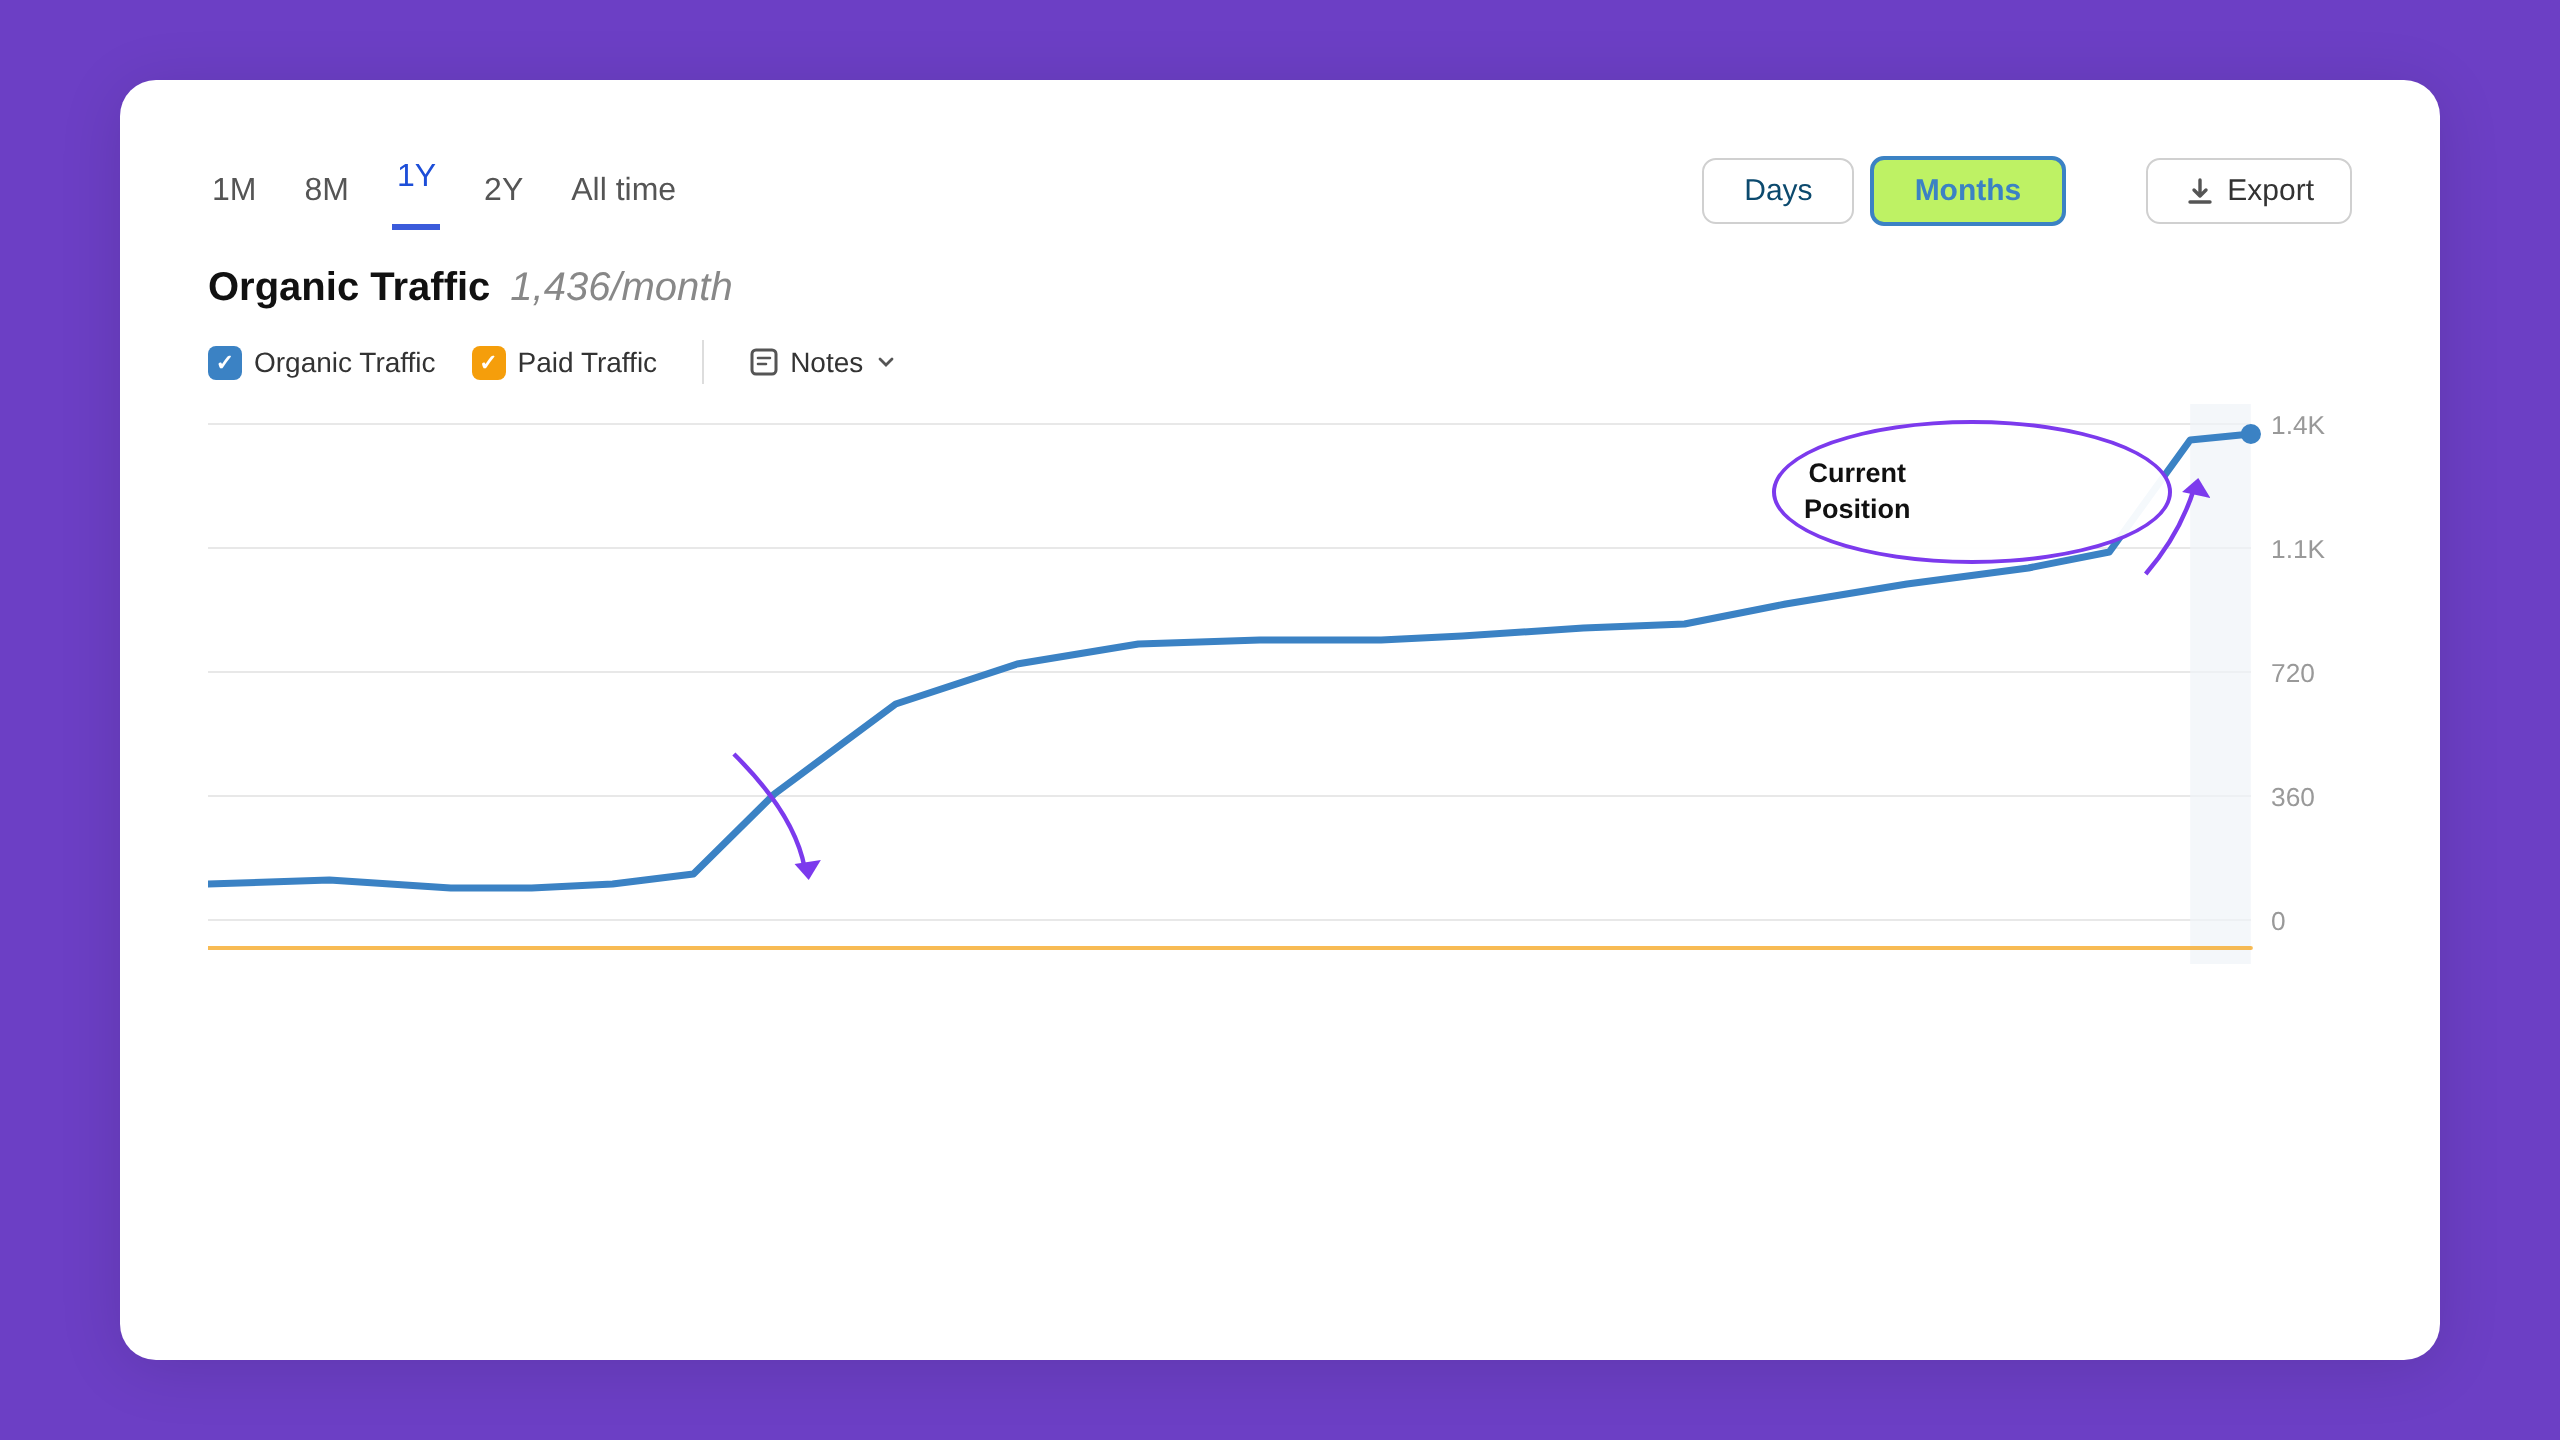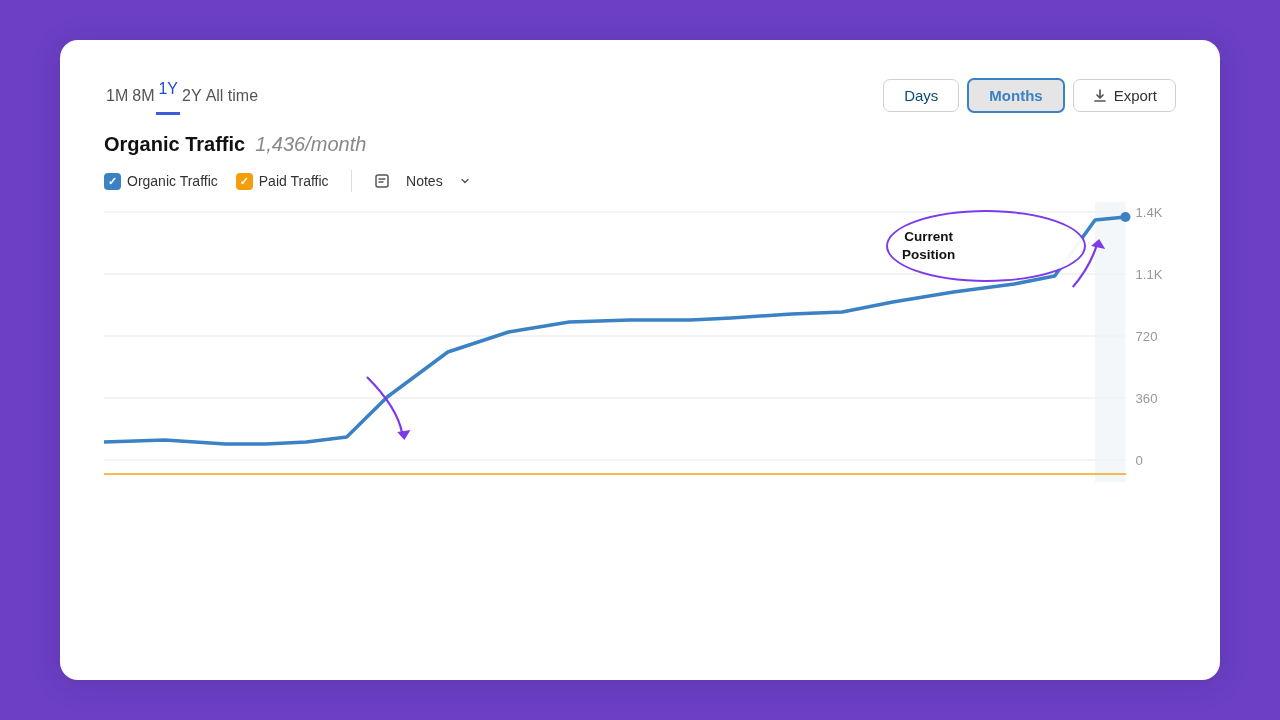--- a/index.html
+++ b/index.html
@@ -22,20 +22,21 @@
       box-shadow: 0 4px 32px rgba(0,0,0,0.12);
     }
     .top-bar {
       display: flex;
       align-items: center;
       justify-content: space-between;
       margin-bottom: 18px;
     }
     .time-filters {
       display: flex;
+      gap: 20px;
       align-items: center;
     }
     .time-btn {
       font-size: 16px;
       color: #555;
       cursor: pointer;
       background: none;
       border: none;
       padding: 4px 2px;
       font-weight: 500;
@@ -57,35 +58,36 @@
       border: 1.5px solid #d0d0d0;
       border-radius: 7px;
       background: #fff;
       cursor: pointer;
       color: #0c4a6e;
       font-weight: 500;
     }
     .view-btn.active {
       border: 2px solid #3b82c4;
       color: #3b82c4;
-      background: #e5e5e5;
+      background: #bef264;
       font-weight: 600;
     }
     .export-btn {
       font-size: 15px;
       padding: 7px 18px;
       border: 1.5px solid #d0d0d0;
       border-radius: 7px;
       background: #fff;
       cursor: pointer;
       color: #333;
       font-weight: 500;
       display: flex;
       align-items: center;
       gap: 6px;
+      margin-left: 32px;
     }
     .metric-title {
       font-size: 20px;
       font-weight: 700;
       color: #111;
       margin-bottom: 14px;
       display: flex;
       align-items: baseline;
       gap: 10px;
     }
@@ -123,21 +125,21 @@
     .check-orange { background: #f59e0b; }
     .legend-divider {
       width: 1.5px;
       height: 22px;
       background: #ddd;
       margin: 0 4px;
     }
     .notes-btn {
       display: flex;
       align-items: center;
-      gap: 16px;
+      gap: 5px;
       font-size: 14px;
       color: #333;
       cursor: pointer;
       background: none;
       border: none;
     }
     .chart-area {
       position: relative;
       width: 100%;
       height: 310px;

